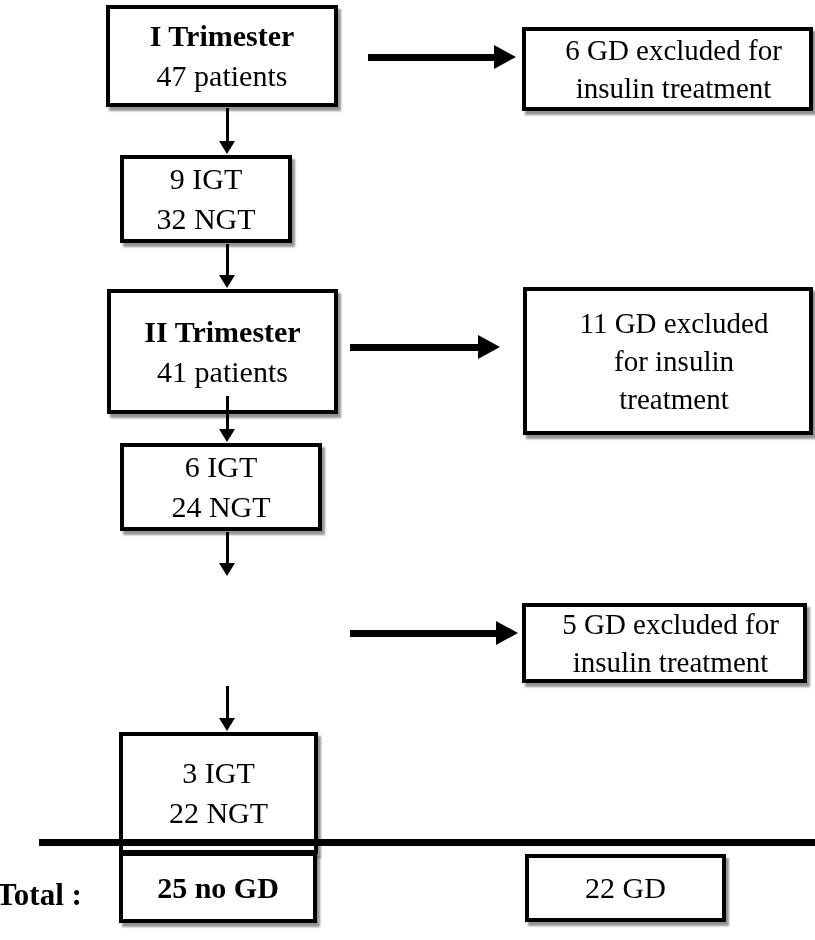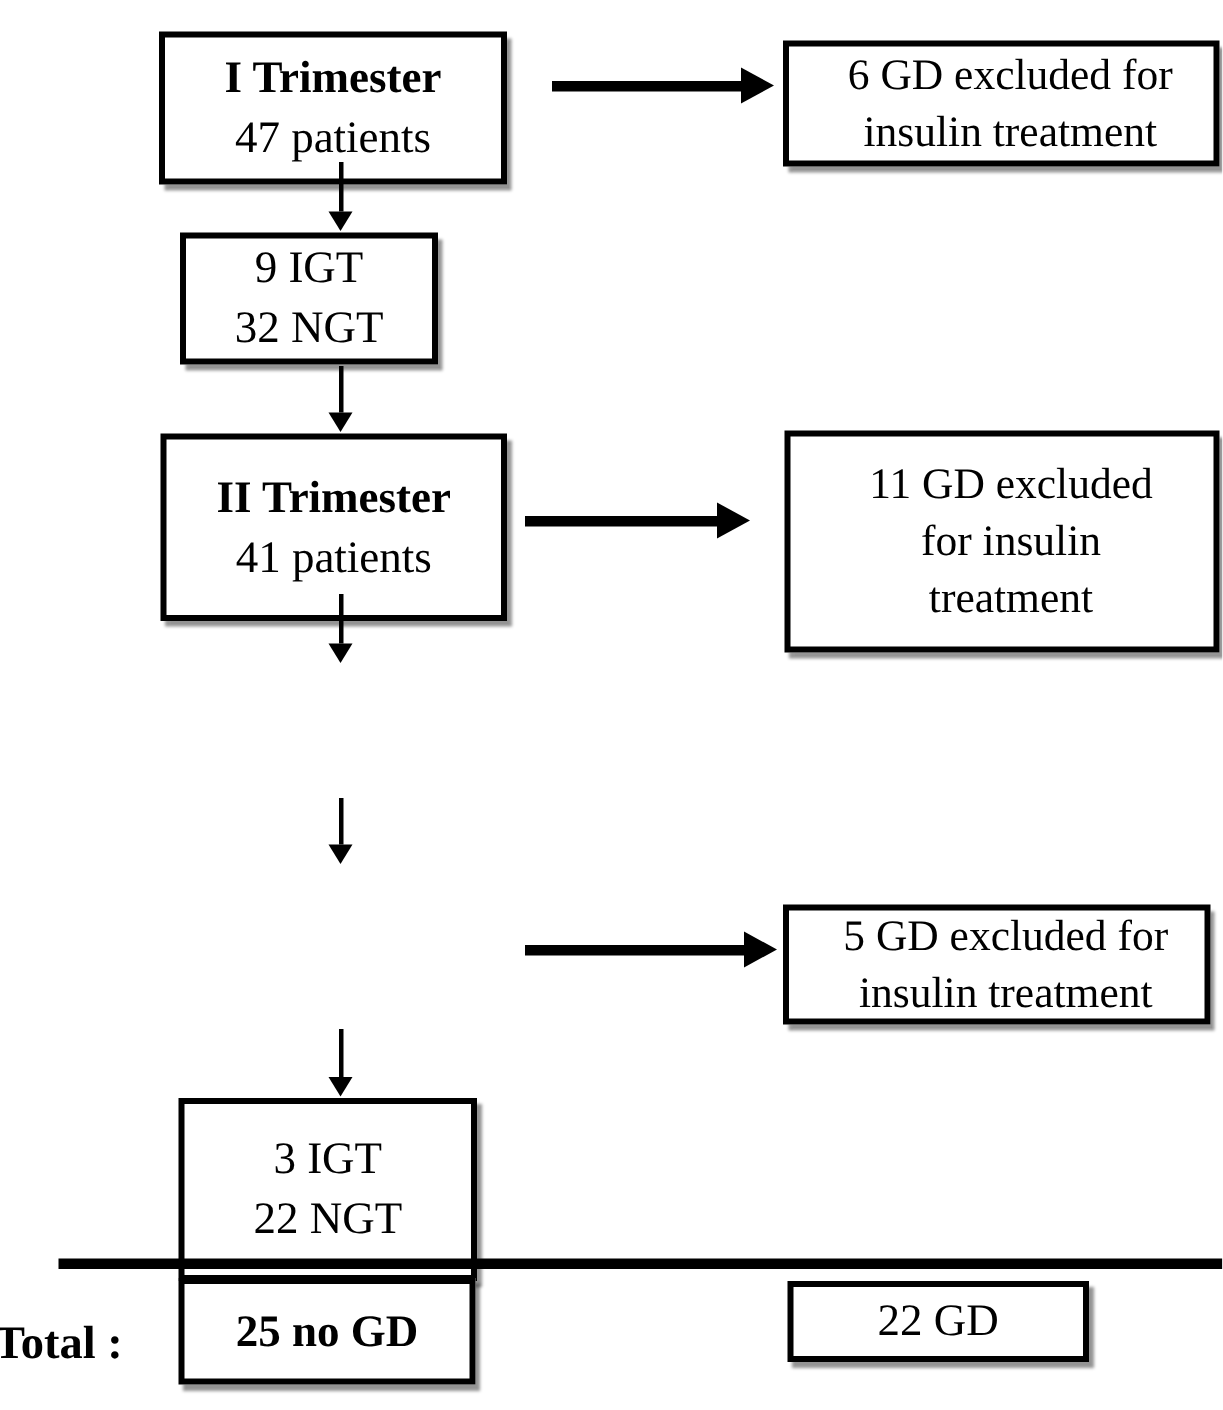--- a/index.html
+++ b/index.html
@@ -87,21 +87,21 @@
     font-size: 31px;
     font-weight: bold;
     white-space: nowrap;
   }
 </style>
 </head>
 <body>
 
 <div id="canvas">
 
-  <div class="node trimester" style="left:106px; top:21px; width:232px; height:102px;">
+  <div class="node trimester" style="left:106px; top:5px; width:232px; height:102px;">
     <div class="title">I Trimester</div>
     <div>47 patients</div>
   </div>
 
   <div class="harrow" style="left:368px; top:43px; width:148px;">
     <div class="line"></div>
     <div class="head"></div>
   </div>
 
   <div class="node excluded" style="left:522px; top:27px; width:291px; height:84px;">
@@ -138,20 +138,24 @@
     <div>11 GD excluded</div>
     <div>for insulin</div>
     <div>treatment</div>
   </div>
 
   <div class="varrow" style="left:218px; top:396px; height:46px;">
     <div class="line"></div>
     <div class="head"></div>
   </div>
 
+  <div class="node result" style="left:120px; top:443px; width:202px; height:88px;">
+    <div>6 IGT</div>
+    <div>24 NGT</div>
+  </div>
 
   <div class="varrow" style="left:218px; top:532px; height:44px;">
     <div class="line"></div>
     <div class="head"></div>
   </div>
 
 
   <div class="harrow" style="left:350px; top:619px; width:168px;">
     <div class="line"></div>
     <div class="head"></div>
@@ -173,17 +177,17 @@
   </div>
 
   <div class="divider" style="left:39px; top:839px; width:776px; height:7px;"></div>
 
   <div class="total-label" style="left:-4px; top:877px;">Total :</div>
 
   <div class="node total-box bold-text" style="left:119px; top:852px; width:198px; height:71px;">
     <div>25 no GD</div>
   </div>
 
-  <div class="node total-box" style="left:525px; top:854px; width:201px; height:54px;">
+  <div class="node total-box" style="left:525px; top:854px; width:201px; height:68px;">
     <div>22 GD</div>
   </div>
 
 </div>
 
 </body></html>

